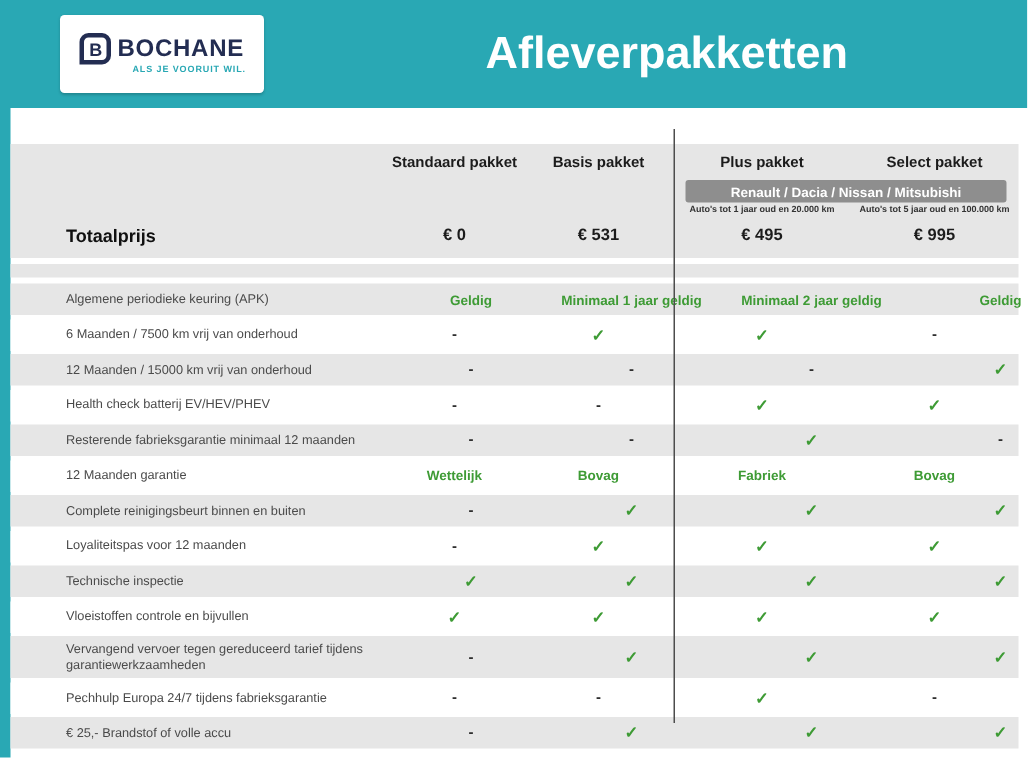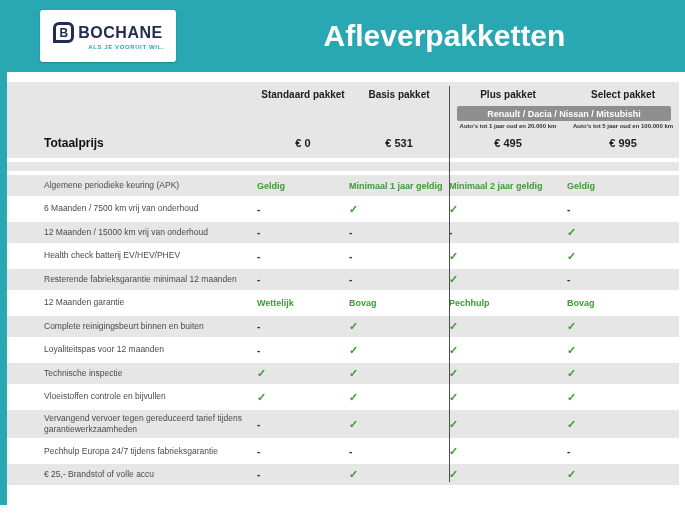--- a/index.html
+++ b/index.html
@@ -15,21 +15,21 @@
   .logo-row { display:flex; align-items:center; gap:4px; }
   .logo-icon { width:21px; height:21px; border:3px solid #232D52; border-radius:6px 6px 6px 0;
                color:#232D52; font-weight:bold; font-size:12px; display:grid; place-items:center; }
   .logo-text { color:#232D52; font-weight:bold; font-size:16px; letter-spacing:.5px; }
   .logo-tagline { color:var(--teal,#29A8B4); font-size:6px; font-weight:bold; letter-spacing:.6px;
                   align-self:flex-end; margin-right:12px; margin-top:1px; }
   .title { flex:1; text-align:center; color:#fff; font-size:30px; font-weight:bold; padding-left:28px; }
 
   .left-strip { position:absolute; left:0; top:72px; width:7px; height:433px; background:var(--teal,#29A8B4); }
 
-  .content { position:absolute; left:7px; top:82px; width:672px; }
+  .content { position:absolute; left:7px; top:96px; width:672px; }
   .grid { display:grid; grid-template-columns:250px 92px 100px 118px 112px; }
 
   
   .band { background:#e6e6e6; padding:4px 0 5px; }
   .colhead { text-align:center; font-weight:bold; font-size:10px; color:#1c1c1c; padding-top:3px; height:17px; }
   .badge { background:var(--badge_gray,#8E8E8E); color:#fff; font-weight:bold; font-size:9px;
            text-align:center; border-radius:2px; padding:2.5px 0; margin:3px 8px 1px; }
   .badge1 { grid-column:2/4; }
   .badge2 { grid-column:4/6; }
   .subnote { text-align:center; font-size:6px; font-weight:bold; color:#333; padding:1px 0 2px; height:9px; }
@@ -37,24 +37,24 @@
   .sub2 { grid-column:5; }
   .totalrow { margin-top:2px; align-items:center; height:20px; }
   .total-label { font-weight:bold; font-size:12px; color:#101010; padding-left:37px; }
   .total-val { text-align:center; font-weight:bold; font-size:11px; color:#1c1c1c; }
 
   .spacer { height:4px; }
   .spacer-gray { height:9px; background:#e6e6e6; margin-bottom:4px; }
 
   
   .row { min-height:21px; margin-bottom:2.5px; align-items:center; }
-  .row.gray { background:#e6e6e6; }
+  .row.gray { background:#e6e6e6;gap:11px; }
   .row.white { background:#fff; }
   .cell.label { font-size:8.5px; color:#4a4a4a; padding:3px 6px 3px 37px; line-height:1.3; }
-  .cell.val { text-align:left; }
+  .cell.val { text-align:center; }
   .val.check { color:var(--green,#3E9B35); font-weight:bold; font-size:11px; }
   .val.dash { color:#2e2e2e; font-weight:bold; font-size:10px; }
   .val.text { color:var(--green,#3E9B35); font-weight:bold; font-size:9px; }
 
   .col-divider { position:absolute; left:449px; top:86px; width:1px; height:396px; background:#4d4d4d; }
 </style>
 </head>
 <body>
 
 <div class="page">
@@ -139,21 +139,21 @@
     <div class="cell val dash">-</div>
     <div class="cell val dash">-</div>
     <div class="cell val check">✓</div>
     <div class="cell val dash">-</div>
   </div>
 
   <div class="row grid white">
     <div class="cell label">12 Maanden garantie</div>
     <div class="cell val text">Wettelijk</div>
     <div class="cell val text">Bovag</div>
-    <div class="cell val text">Pechhulp</div>
+    <div class="cell val text">Fabriek</div>
     <div class="cell val text">Bovag</div>
   </div>
 
   <div class="row grid gray">
     <div class="cell label">Complete reinigingsbeurt binnen en buiten</div>
     <div class="cell val dash">-</div>
     <div class="cell val check">✓</div>
     <div class="cell val check">✓</div>
     <div class="cell val check">✓</div>
   </div>

